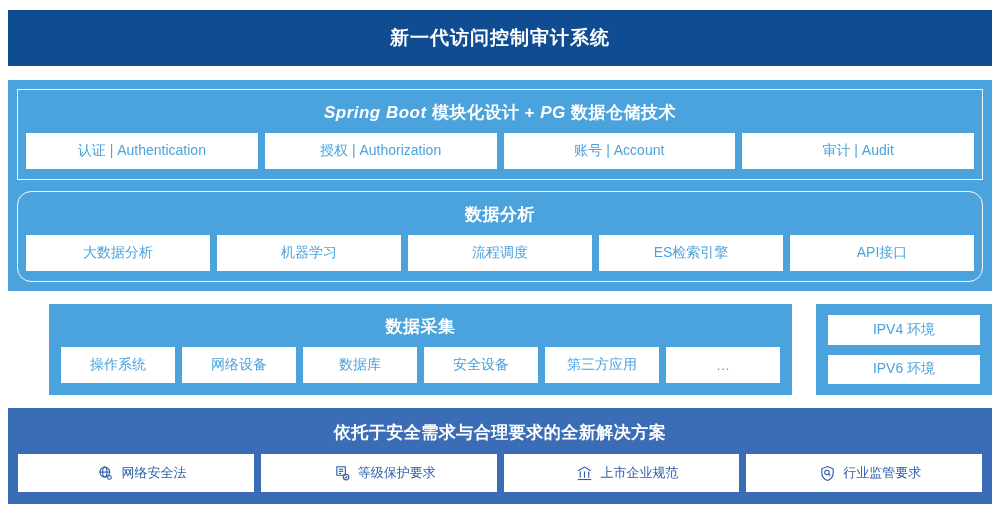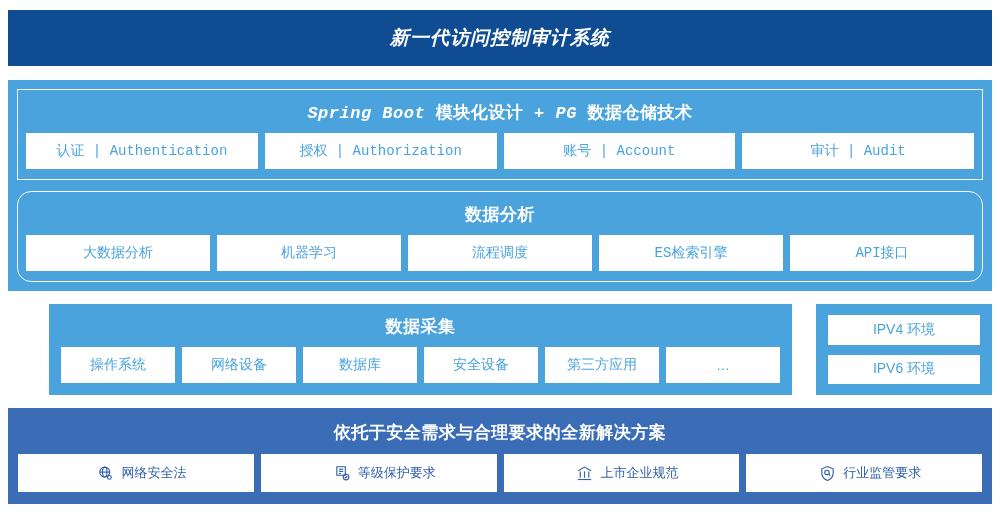--- a/index.html
+++ b/index.html
@@ -12,28 +12,27 @@
   .page{width:1000px;height:529px;position:relative;box-sizing:border-box;padding:0 8px;}
 
   
   .header{
     margin:10px 0 0 0;
     height:56px;
     background:#0f4c91;
     display:flex;align-items:center;justify-content:center;
   }
   .header-title{
-    color:#ffffff;font-size:19px;font-weight:bold;letter-spacing:1px;font-style:italic;
+    color:#ffffff;font-size:19px;font-weight:bold;letter-spacing:1px;
   }
 
   
   .panel{
     background:#4aa3dd;
     box-sizing:border-box;
-    font-family:Liberation Mono, monospace;
   }
   .panel-light{background:#4aa3dd;}
 
   
   .group{
     border:1px solid rgba(255,255,255,.95);
     box-sizing:border-box;
     padding:6px 8px 10px 8px;
   }
   .group-title{

